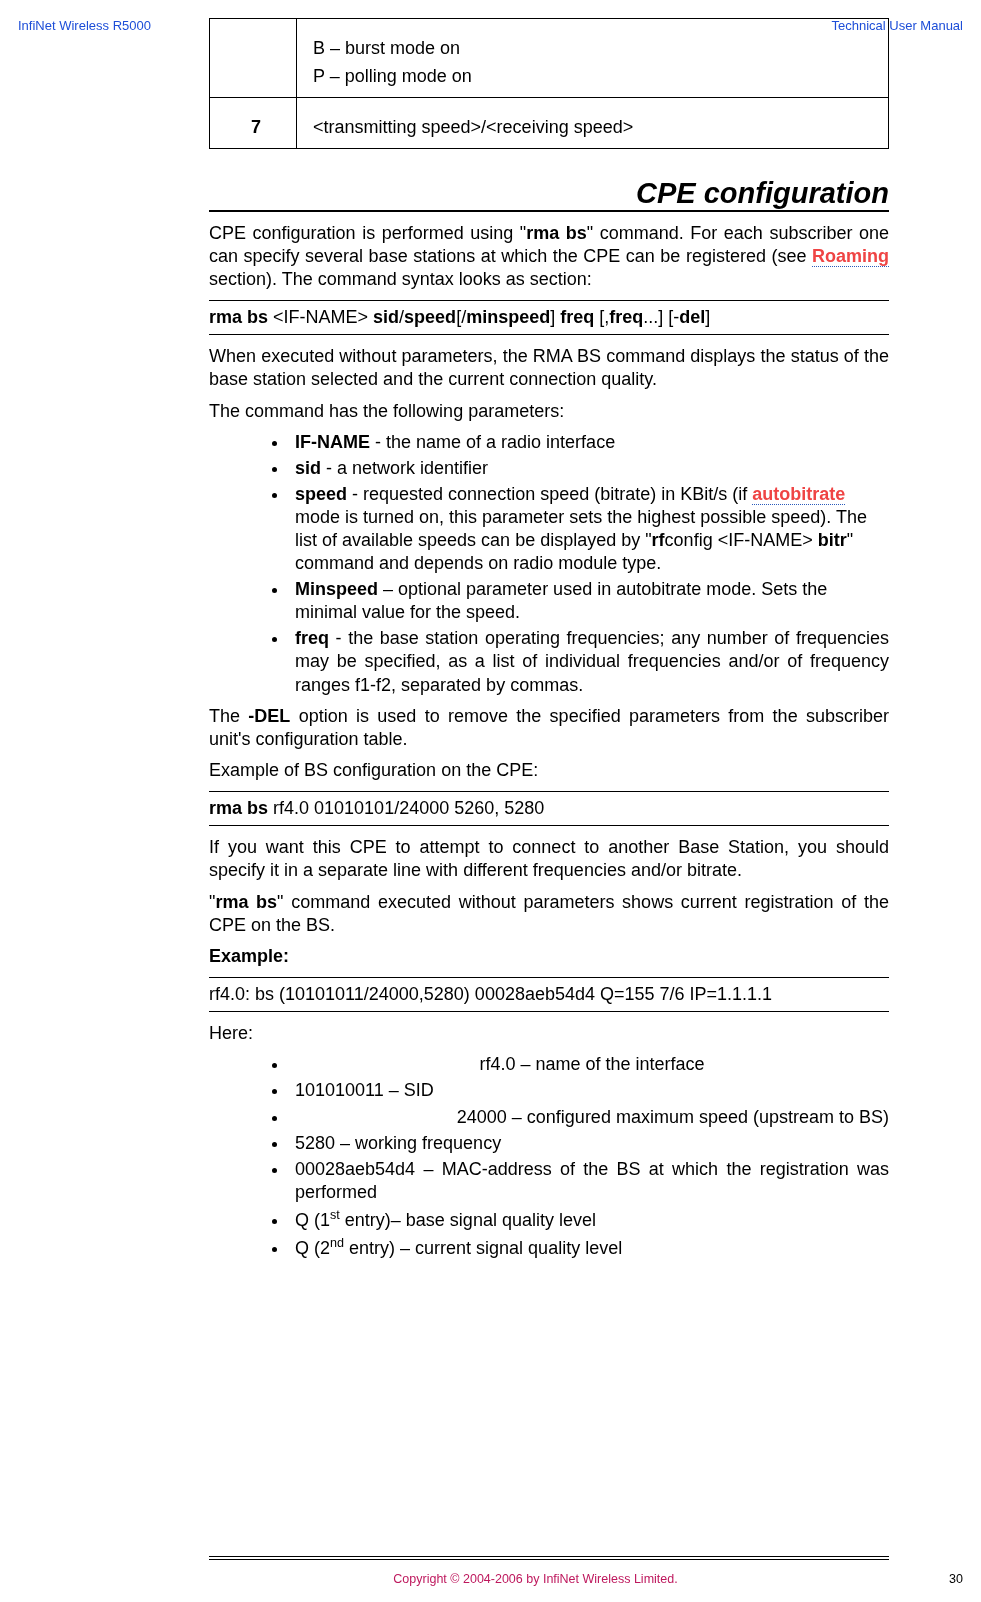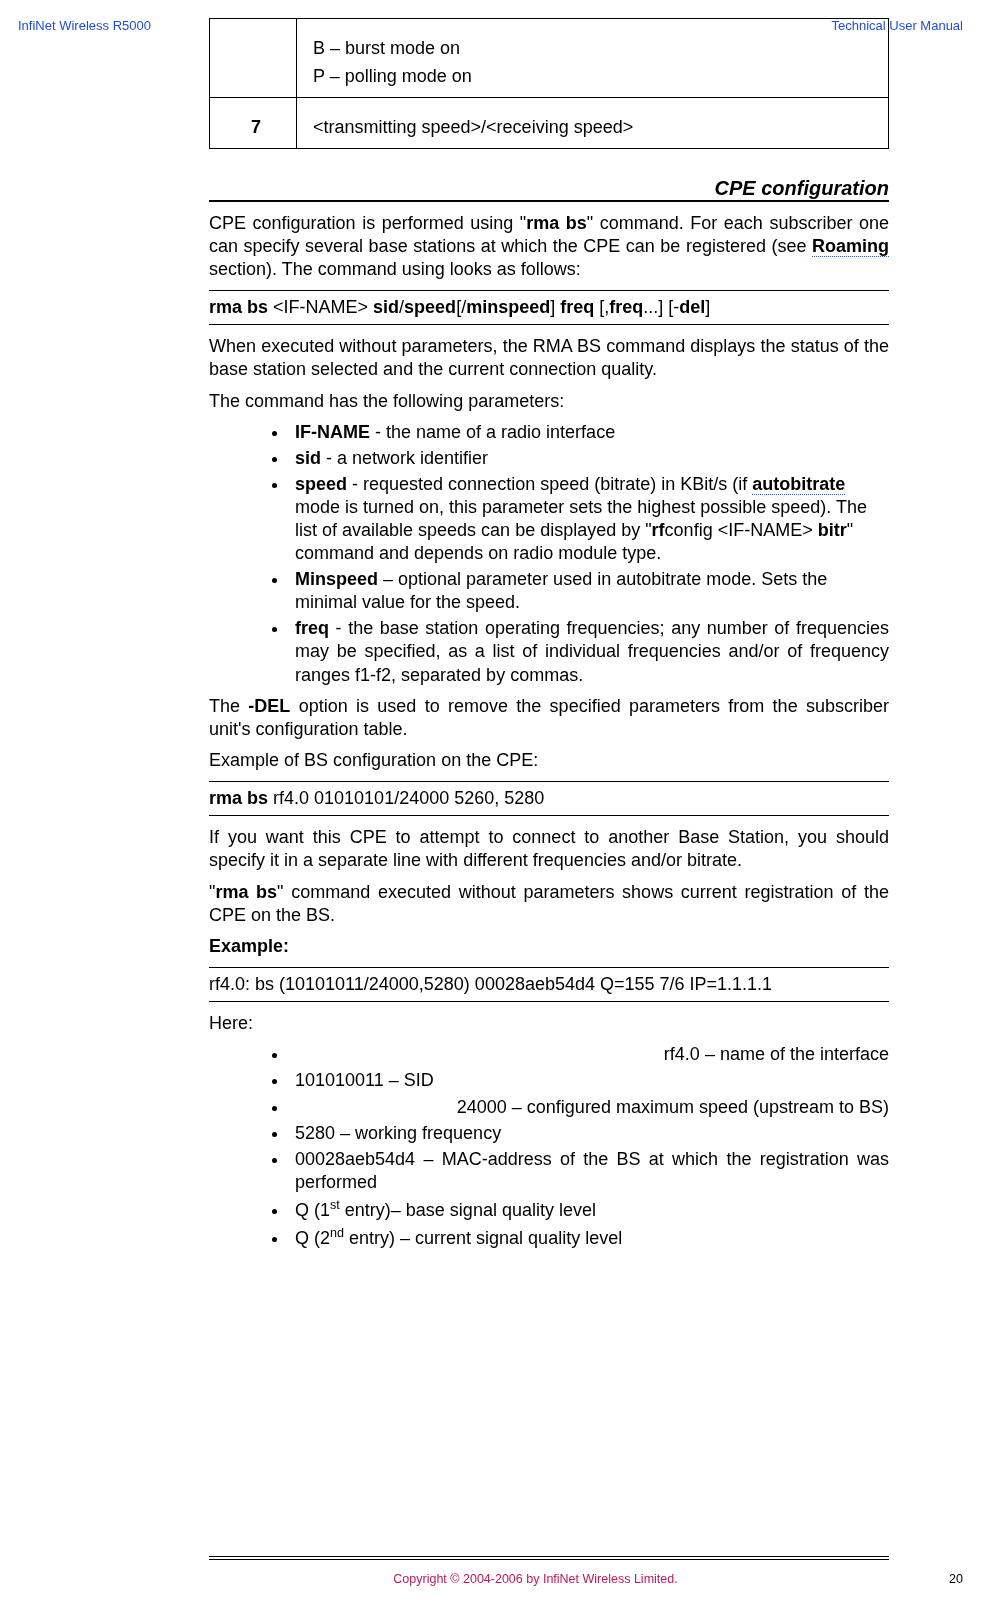--- a/index.html
+++ b/index.html
@@ -72,21 +72,21 @@
   }
   table.cmd td.col0 {
     width: 60px;
     text-align: center;
     font-weight: bold;
   }
   .section-title {
     font-family: Tahoma, Verdana, sans-serif;
     font-weight: bold;
     font-style: italic;
-    font-size: 20px;
+    font-size: 29px;
     text-align: right;
     border-bottom: 2px solid #000;
     width: 680px;
     margin: 0 0 10px 0;
     padding-bottom:0;
   }
   p.body {
     width: 680px;
     font-size: 18px;
     line-height: 1.3;
@@ -111,21 +111,21 @@
     list-style: disc;
   }
   ul.blist li {
     font-size: 18px;
     line-height: 1.28;
     text-align: justify;
     margin: 3px 0;
     padding-left:6px;
   }
   ul.blist.left li { text-align: left; }
-  .link { color: #000000; text-decoration: none; border-bottom: 1px dotted #2a5bbb; }
+  .link { color: #ef4444; text-decoration: none; border-bottom: 1px dotted #2a5bbb; }
   b { font-weight: bold; }
   sup { font-size: 0.7em; }
 </style>
 </head>
 <body>
 
 <div class="header">
   <span>InfiNet Wireless R5000</span>
   <span class="header-right">Technical User Manual</span>
 </div>
@@ -144,21 +144,21 @@
     <tr>
       <td class="col0">7</td>
       <td>&lt;transmitting speed&gt;/&lt;receiving speed&gt;</td>
     </tr>
   </tbody>
     </table>
 
   <div class="section-title">CPE configuration</div>
 
   <p class="body">
-    <span>CPE configuration is performed using "</span><b>rma bs</b><span>" command. For each subscriber one can specify several base stations at which the CPE can be registered (see </span><a href="#" class="link"><b>Roaming</b></a><span> section). The command using looks as follows:</span>
+    <span>CPE configuration is performed using "</span><b>rma bs</b><span>" command. For each subscriber one can specify several base stations at which the CPE can be registered (see </span><a href="#" class="link"><b>Roaming</b></a><span> section). The command syntax looks as section:</span>
   </p>
 
   <div class="cmdbox">
     <b>rma bs </b><span>&lt;IF-NAME&gt; </span><b>sid</b><span>/</span><b>speed</b><span>[/</span><b>minspeed</b><span>] </span><b>freq </b><span>[,</span><b>freq</b><span>...] [-</span><b>del</b><span>]</span>
   </div>
 
   <p class="body">When executed without parameters, the RMA BS command displays the status of the base station selected and the current connection quality.</p>
   <p class="body left">The command has the following parameters:</p>
 
   <ul class="blist left">
@@ -178,26 +178,26 @@
   <p class="body"><span>"</span><b>rma bs</b><span>" command executed without parameters shows current registration of the CPE on the BS.</span></p>
   <p class="body left"><b>Example:</b></p>
 
   <div class="cmdbox">
     <div>rf4.0: bs (10101011/24000,5280) 00028aeb54d4   Q=155  7/6  IP=1.1.1.1</div>
   </div>
 
   <p class="body left">Here:</p>
 
   <ul class="blist">
-    <li style="text-align:right">rf4.0 – name of the interface</li>
+    <li style="text-align:center">rf4.0 – name of the interface</li>
     <li style="text-align:left">101010011 – SID</li>
     <li style="text-align:right">24000 – configured maximum speed (upstream to BS)</li>
     <li style="text-align:left">5280 – working frequency</li>
     <li>00028aeb54d4 – MAC-address of the BS at which the registration was performed</li>
     <li style="text-align:left"><span>Q (1</span><sup>st</sup><span> entry)– base signal quality level</span></li>
     <li style="text-align:left"><span>Q (2</span><sup>nd</sup><span> entry) – current signal quality level</span></li>
   </ul>
 
 </div>
 
 <div class="footer-line"></div>
 <div class="footer">Copyright © 2004-2006 by InfiNet Wireless Limited.</div>
-<div class="page-number">20</div>
+<div class="page-number">30</div>
 
 </body></html>

